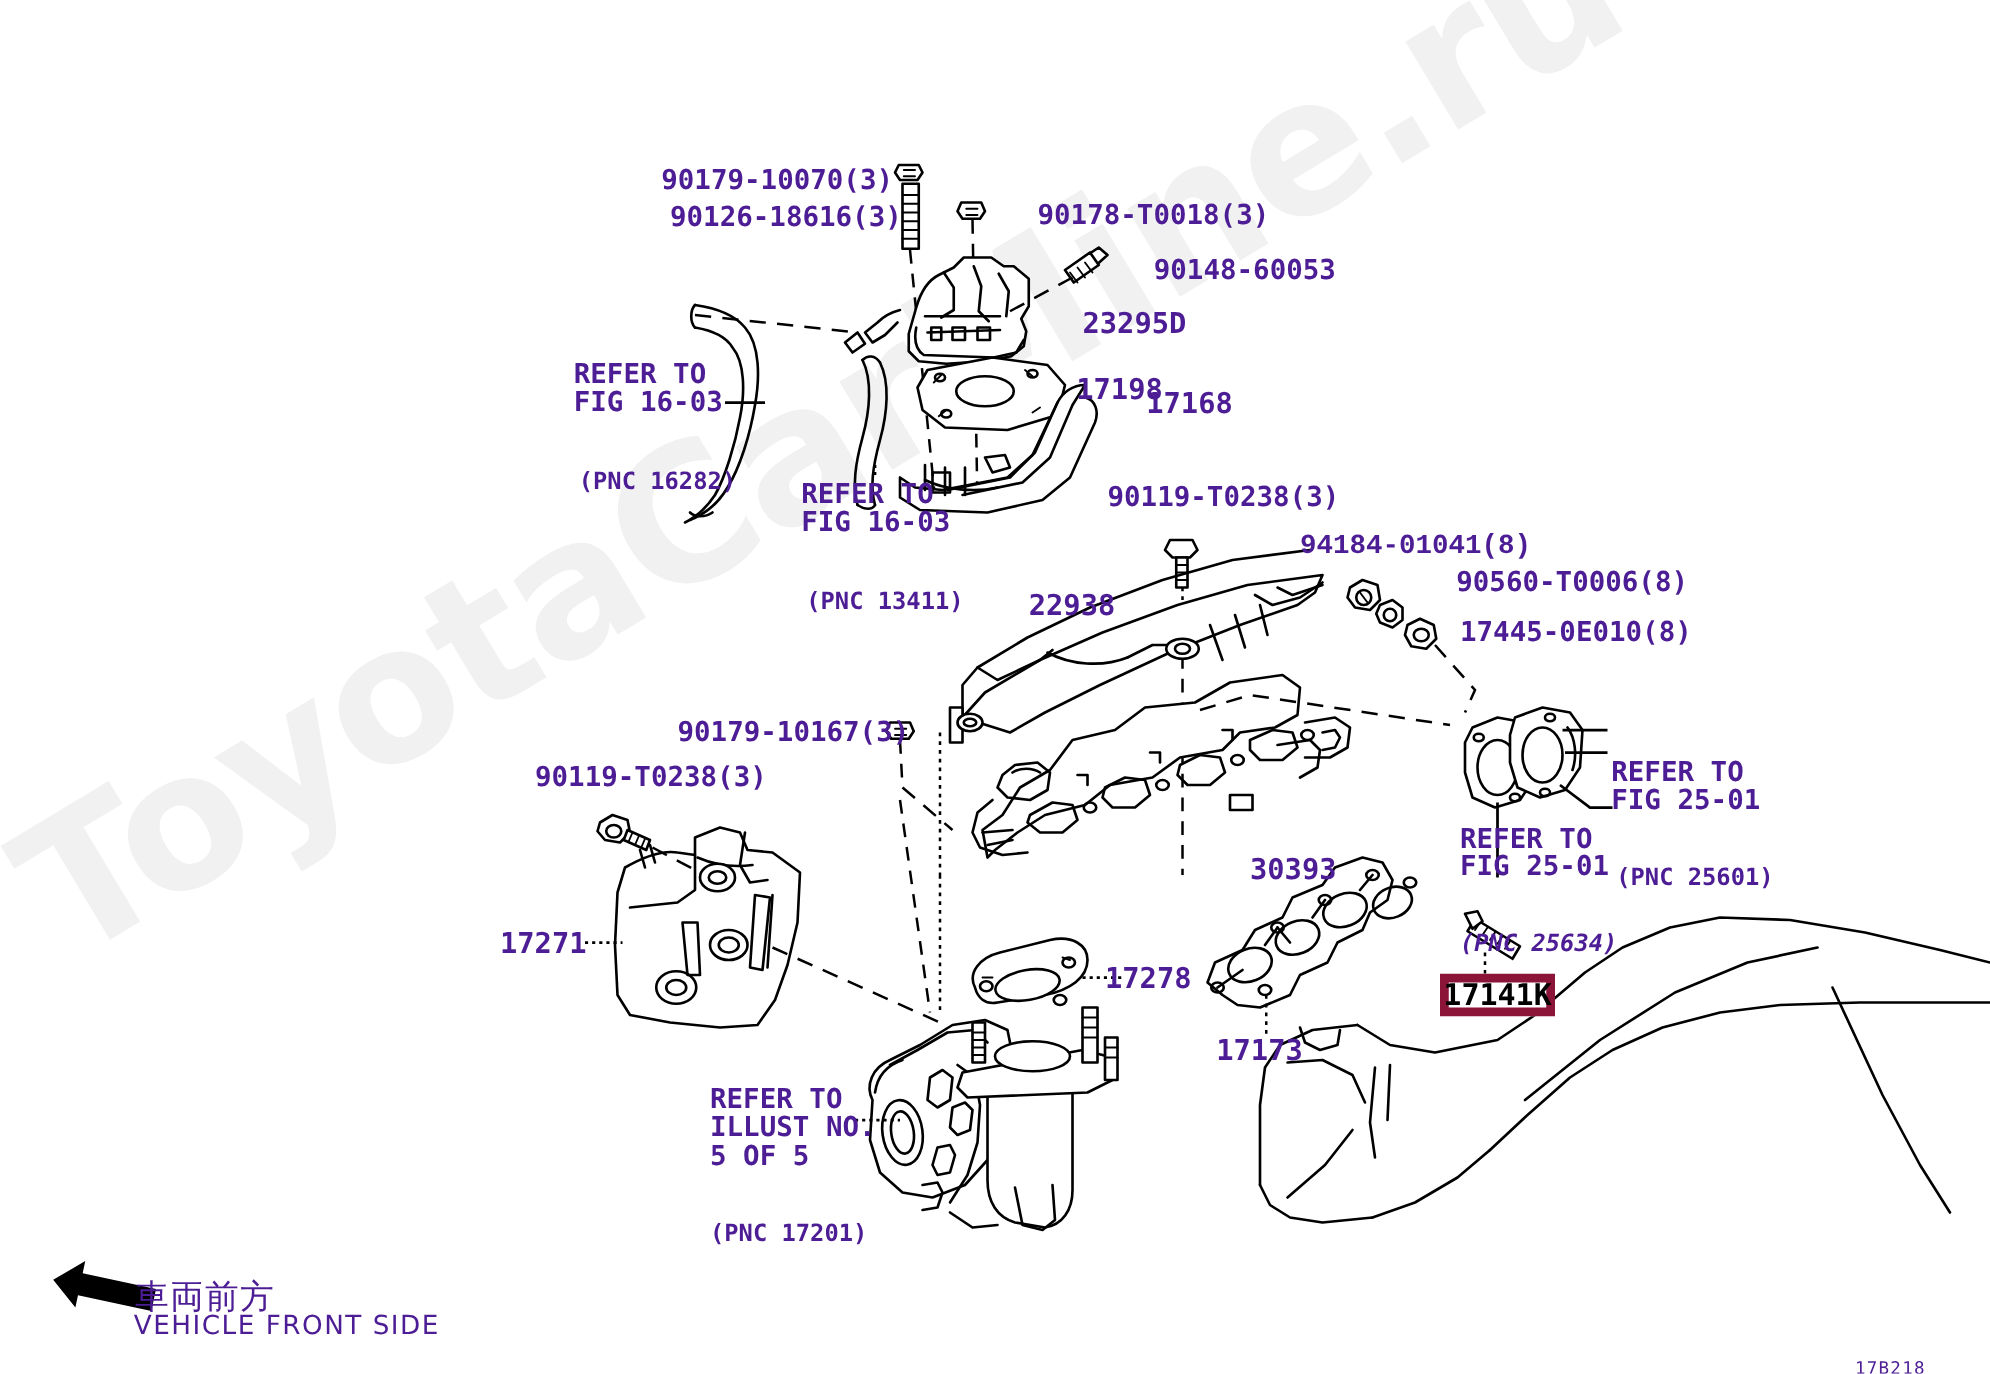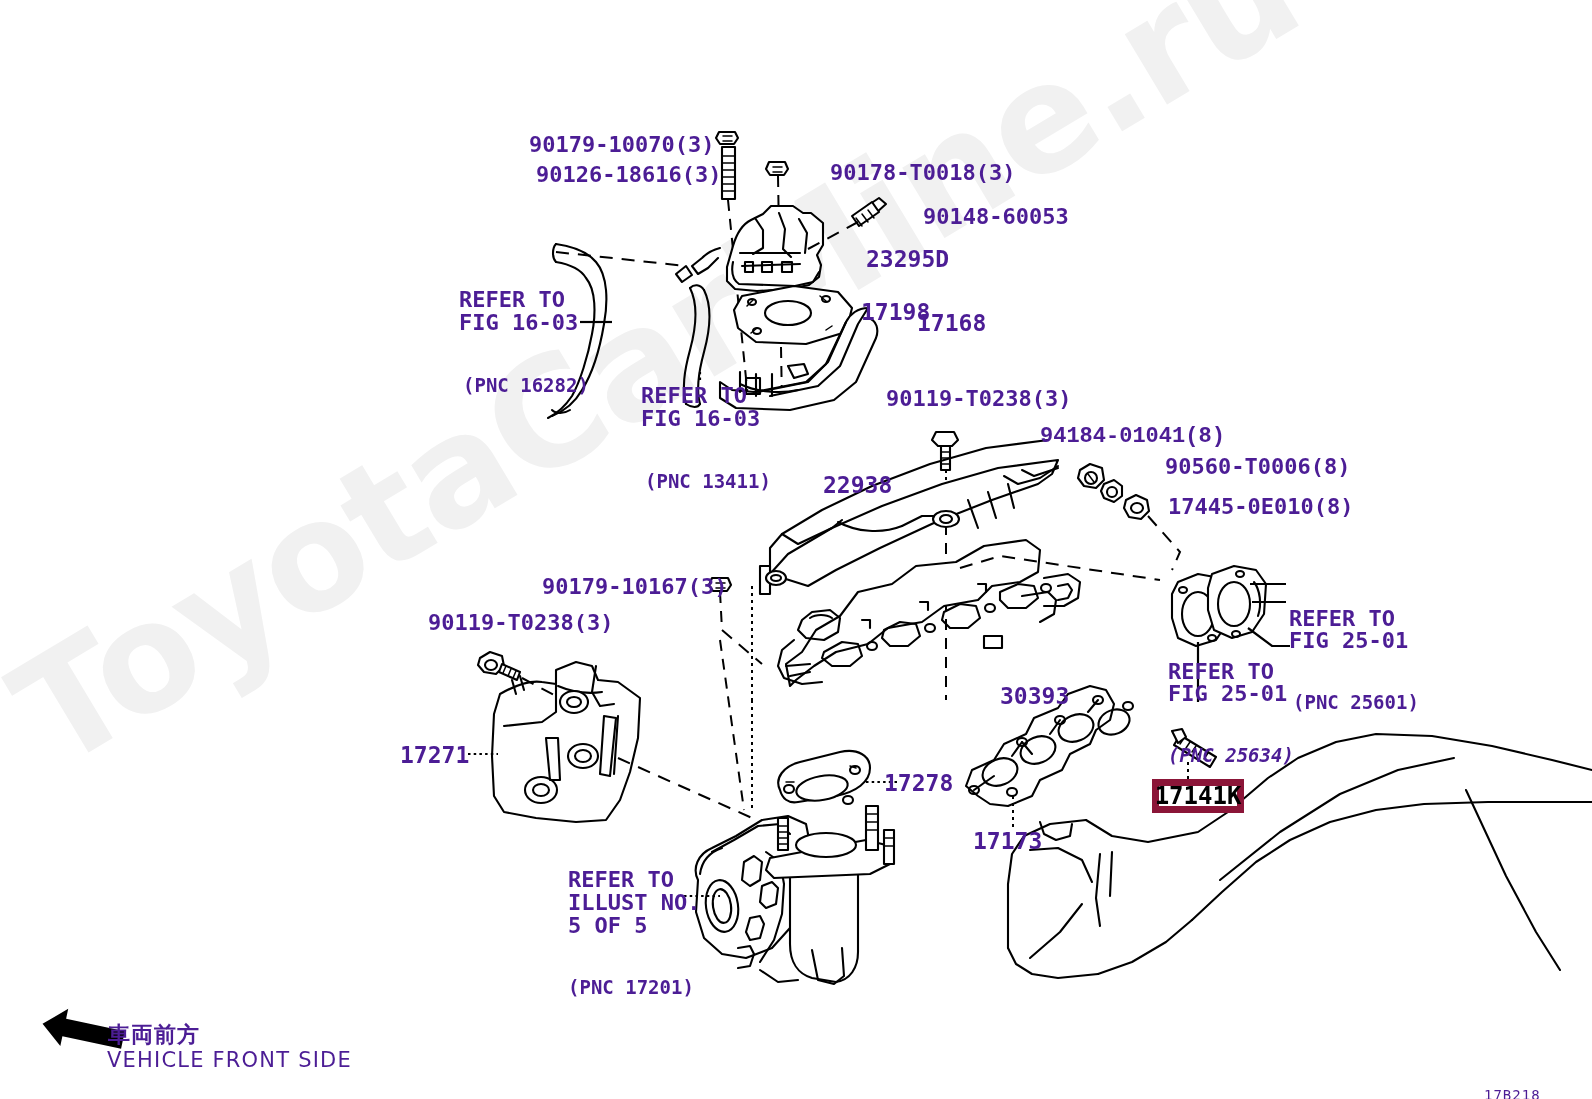--- a/index.html
+++ b/index.html
@@ -55,21 +55,21 @@
     line-height:1.16;
   }
   .lbl.part{ font-size:23px; letter-spacing:0px; }
   .lbl.bolt{ font-size:22px; letter-spacing:0px; }
   .lbl.refer{ font-size:22px; letter-spacing:0px; }
   .lbl.pnc{ font-size:19px; letter-spacing:0px;margin-top:39px; }
   .lbl.figcode{ font-size:14px; font-weight:normal; letter-spacing:1px;margin-top:33px;}
 
   .lbl.vfs-jp{
     font-family:"DejaVu Sans","Liberation Sans",sans-serif;
-    font-size:22px; font-weight:bold; letter-spacing:1px;
+    font-size:27px; font-weight:normal; letter-spacing:1px;
   }
   .lbl.vfs-en{
     font-family:"DejaVu Sans","Liberation Sans",sans-serif;
     font-size:21px; font-weight:normal; letter-spacing:1.2px;
   }
 
   
   .hlbox{
     position:absolute;
     z-index:4;

